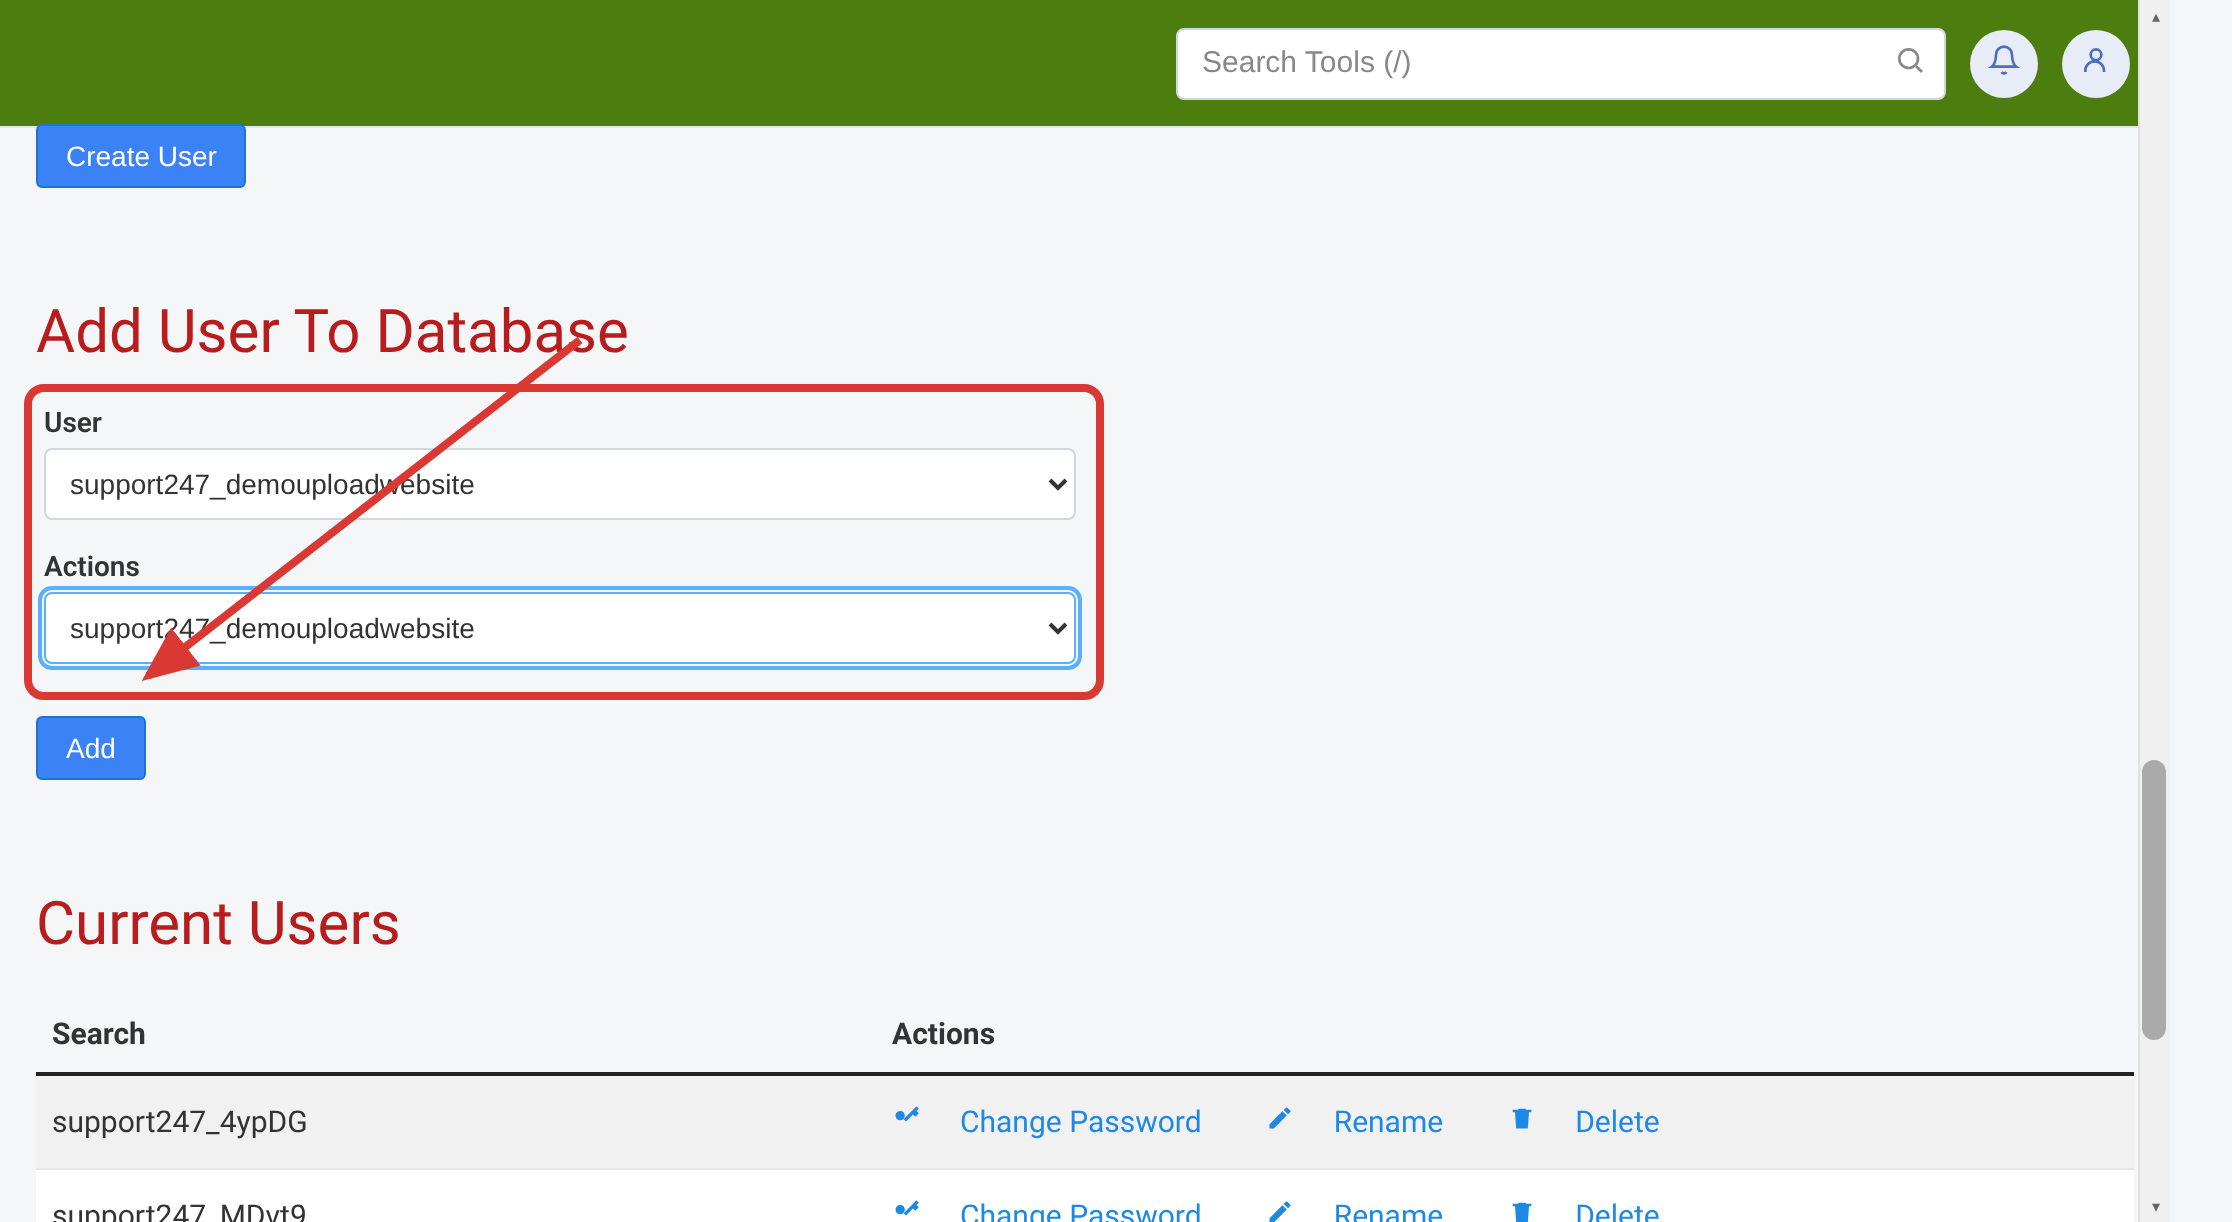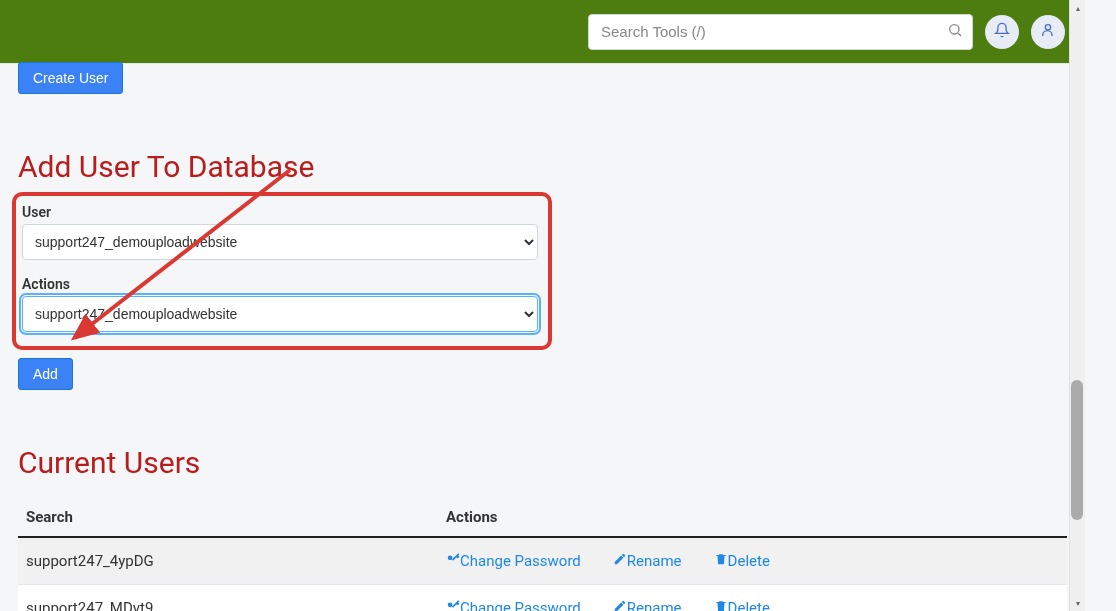--- a/index.html
+++ b/index.html
@@ -177,21 +177,21 @@
       border-bottom: 1px solid #e4e7eb;
     }
     tbody tr:nth-child(odd) { background: #f1f1f1; }
     tbody tr:nth-child(even) { background: #fff; }
     .action-link {
       color: #1e88e5;
       text-decoration: none;
       font-size: 15px;
       display: inline-flex;
       align-items: center;
-      gap: 0;
+      gap: 20px;
       margin-right: 32px;
       cursor: pointer;
     }
     .action-link svg { width: 14px; height: 14px; fill: currentColor; }
 
     .annotation-arrow {
       position: absolute;
       top: 158px;
       left: 30px;
       pointer-events: none;

